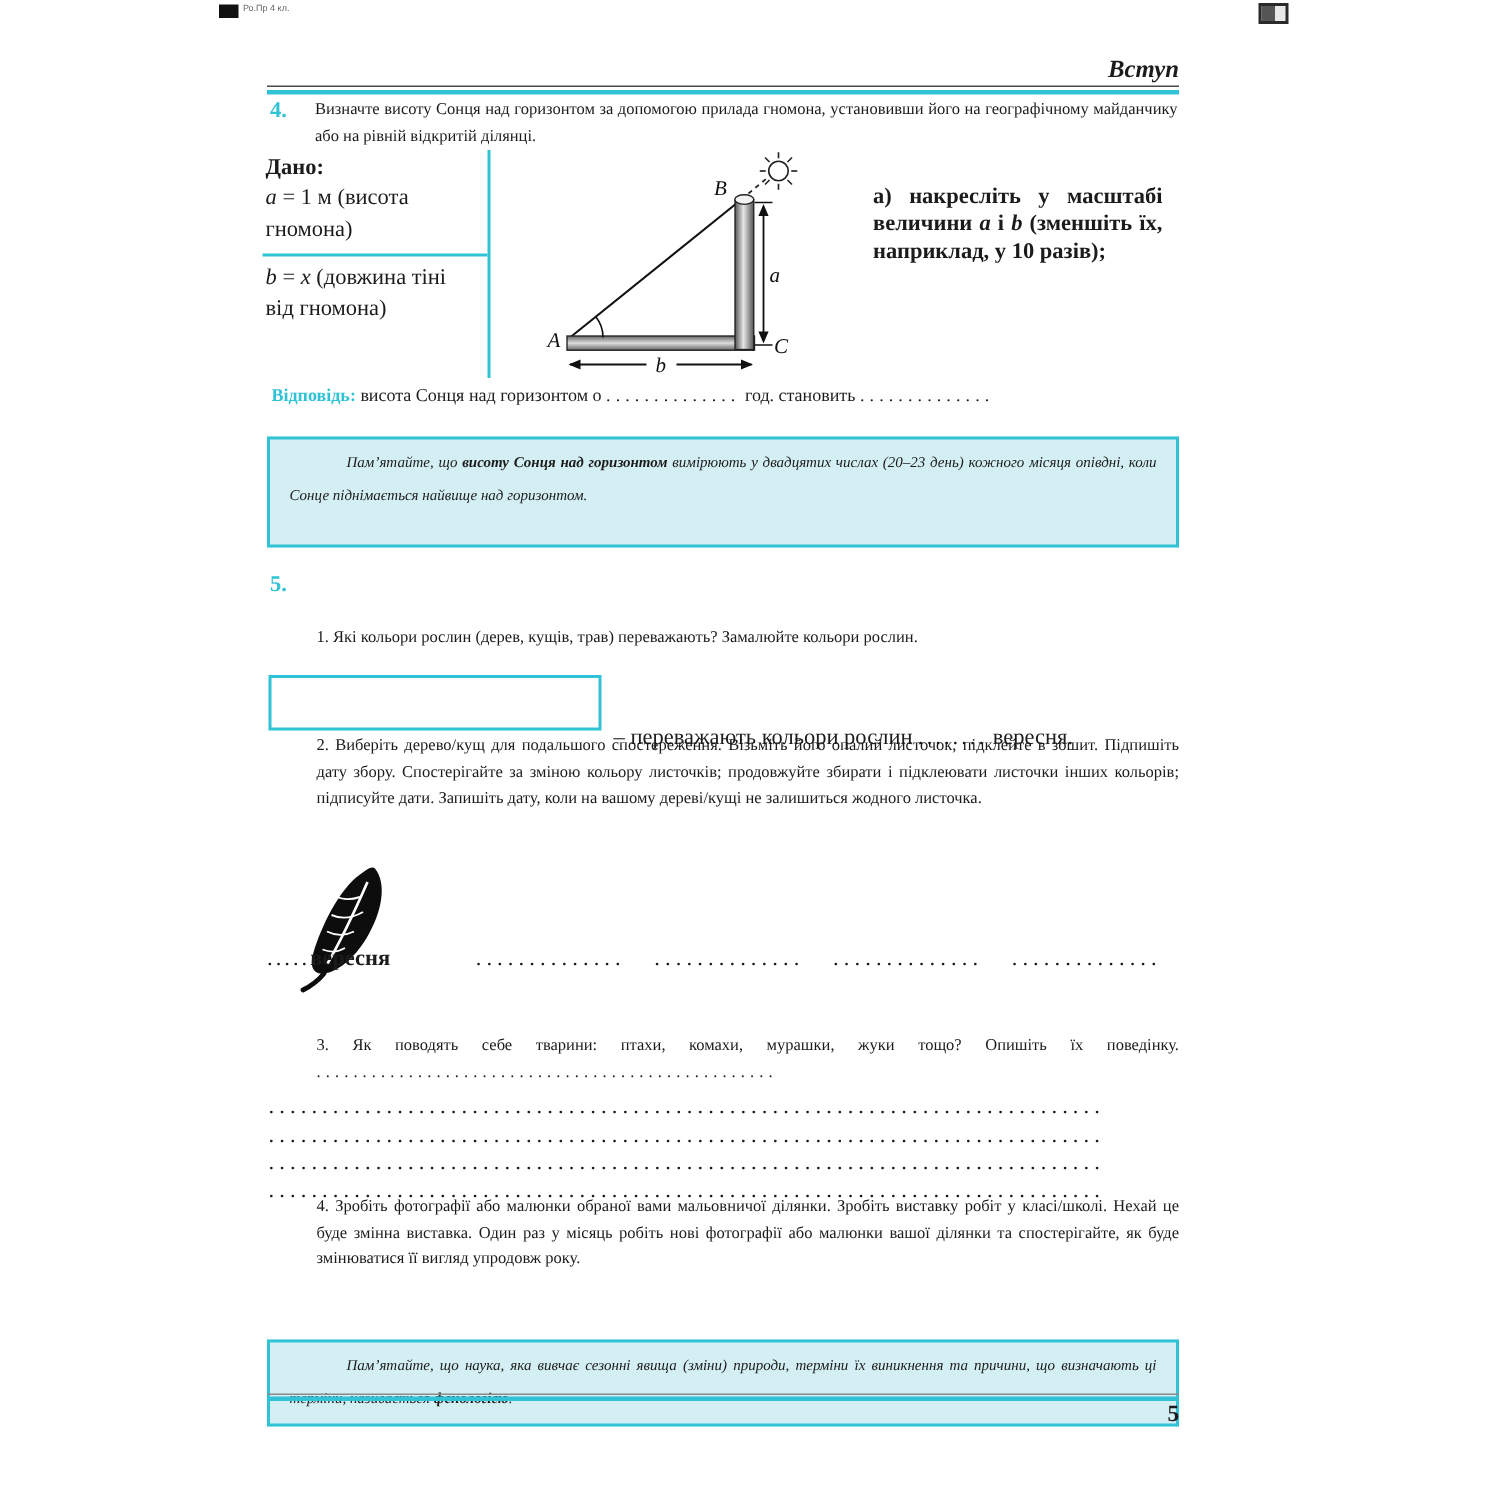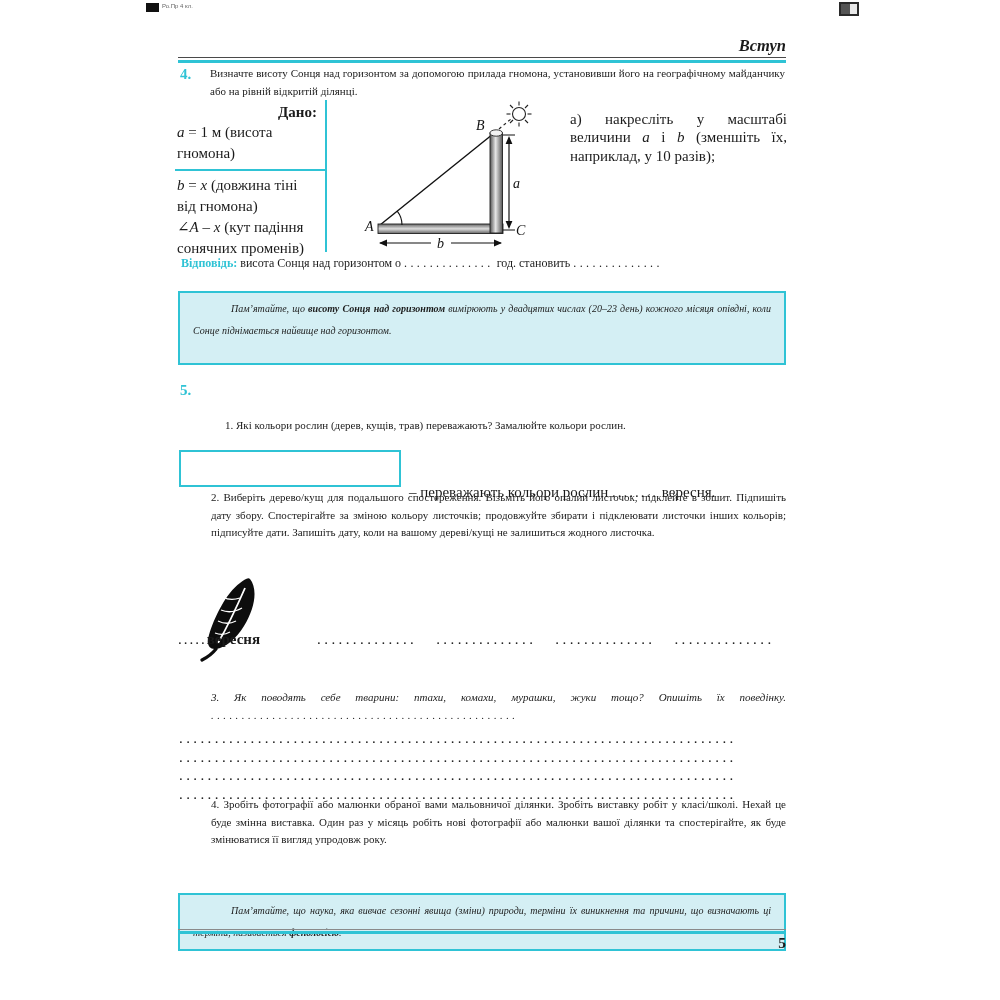--- a/index.html
+++ b/index.html
@@ -31,47 +31,47 @@
   .corner-icon .inner .half{width:55%;height:100%;background:#555;}
   
   .section-title{left:580px;top:36px;width:206px;text-align:right;font-size:16.5px;}
   .rule-dark{left:178px;top:57px;width:608px;height:1px;background:var(--rule-dark);}
   .rule-cyan{left:178px;top:60px;width:608px;height:3px;background:var(--accent);}
   
   .ex-num{font-size:15px;font-weight:bold;color:var(--accent);}
   
   .given{left:175px;top:100px;width:152px;height:152px;border-right:2px solid var(--accent);
          padding:2px 8px 0 2px;font-size:15px;line-height:21px;}
-  .given .title{text-align:right;font-weight:bold;line-height:20px;}
+  .given .title{text-align:left;font-weight:bold;line-height:20px;}
   .given .divider{border:none;height:2px;background:var(--accent);margin:5px -8px 4px -2px;}
   
   .diagram{left:362px;top:100px;}
   .diagram text{font-size:14px;font-style:italic;font-family:"Liberation Serif",serif;fill:#111;}
   
   .steps{left:570px;top:110px;width:217px;font-size:15px;line-height:18.3px;}
-  .steps p{margin:0;}
+  .steps p{margin:12px;font-weight:bold;}
   
   .answer{left:181px;top:256px;width:606px;font-size:12px;white-space:nowrap;overflow:hidden;}
   .dots{letter-spacing:3.4px;}
   .dots-tight{letter-spacing:2px;}
   
   .memo{left:178px;width:608px;border:2px solid var(--accent);background:var(--accent-light);
         font-size:10px;line-height:21.5px;font-style:italic;padding:5px 13px 6px 13px;
         text-align:justify;text-indent:38px;}
   .memo1{top:291px;min-height:74px;}
   .memo2{top:876px;min-height:48px;margin-top:17px;}
   
   .p-block{width:575px;margin:0;}
   .colorbox{left:179px;top:450px;width:222px;height:37px;border:2px solid var(--accent);background:#fff;}
   .colorline{left:409px;top:459px;font-size:15px;white-space:nowrap;margin-top:25px;}
   .leaf{left:198px;top:576px;}
   .leafline{left:178px;top:631px;width:608px;font-size:15px;white-space:nowrap;overflow:hidden;}
   .leafline .grp{margin-left:19px;}
   .leafline .first-gap{margin-left:57px;}
-  .clip2{height:37px;overflow:hidden;font-style:italic;}
+  .clip2{height:37px;overflow:hidden;}
   .dotrows{left:179px;top:729px;width:607px;font-size:15px;line-height:18.6px;}
   .dotrow{white-space:nowrap;overflow:hidden;}
   
   .foot-rule-dark{left:178px;top:929px;width:608px;height:1px;background:#8a8a8a;}
   .foot-rule-cyan{left:178px;top:931px;width:608px;height:2.5px;background:var(--accent);}
   .pagenum{left:178px;top:934px;width:608px;text-align:right;font-size:15.5px;font-weight:bold;}
 </style>
 </head>
 <body>
 
@@ -90,21 +90,20 @@
   <div class="abs rule-cyan"></div>
 
   <div class="abs ex-num" style="left:180px;top:66px;">4.</div>
   <p class="abs p-block body-text just" style="left:210px;top:65px;">Визначте висоту Сонця над горизонтом за допомогою прилада гномона, установивши його на географічному майданчику або на рівній відкритій ділянці.</p>
 
   <div class="abs given">
     <div class="title">Дано:</div>
     <div><span class="it">a</span><span> = 1 м (висота гномона)</span></div>
     <hr class="divider">
     <div><span class="it">b</span><span> = </span><span class="it">x</span><span> (довжина тіні від гномона)</span></div>
-    <div><span>∠</span><span class="it">A</span><span> – </span><span class="it">x</span><span> (кут падіння сонячних променів)</span></div>
   </div>
 
   <svg class="abs diagram" width="188" height="152" viewBox="0 0 188 152">
     <defs>
       <linearGradient id="rodGrad" x1="0" y1="0" x2="1" y2="0">
         <stop offset="0" stop-color="#555"></stop>
           <stop offset="0.45" stop-color="#e6e6e6"></stop>
           <stop offset="1" stop-color="#555"></stop>
       </linearGradient>
       <linearGradient id="barGrad" x1="0" y1="0" x2="0" y2="1">
@@ -164,21 +163,21 @@
     <span class="dots">..............</span>
     <span>год. становить</span>
     <span class="dots">..............</span>
   </div>
 
   <div class="abs memo memo1">
     <span>Пам’ятайте, що </span><span class="b">висоту Сонця над горизонтом</span><span> вимірюють у двадцятих числах (20–23 день) кожного місяця опівдні, коли Сонце піднімається найвище над горизонтом.</span>
   </div>
 
   <div class="abs ex-num" style="left:180px;top:382px;">5.</div>
-  <p class="abs p-block body-text just" style="left:225px;top:417px;">1. Які кольори рослин (дерев, кущів, трав) переважають? Замалюйте кольори рослин.</p>
+  <p class="abs p-block body-text just" style="left:211px;top:417px;">1. Які кольори рослин (дерев, кущів, трав) переважають? Замалюйте кольори рослин.</p>
 
   <div class="abs colorbox"></div>
   <div class="abs colorline">
     <span>– переважають кольори рослин </span><span class="dots-tight">........</span><span> вересня.</span>
   </div>
 
   <p class="abs p-block body-text just" style="left:211px;top:489px;">2. Виберіть дерево/кущ для подальшого спостереження. Візьміть його опалий листочок, підклейте в зошит. Підпишіть дату збору. Спостерігайте за зміною кольору листочків; продовжуйте збирати і підклеювати листочки інших кольорів; підписуйте дати. Запишіть дату, коли на вашому дереві/кущі не залишиться жодного листочка.</p>
 
   <svg class="abs leaf" width="66" height="86" viewBox="0 0 66 86">
     <path d="M 52 3 C 60 13, 57 32, 46 50 C 38 63, 27 72, 18 73 C 11 74, 8 68, 11 59 C 16 42, 28 17, 42 7 C 46 4, 50 1, 52 3 Z" fill="#0d0d0d"></path>

